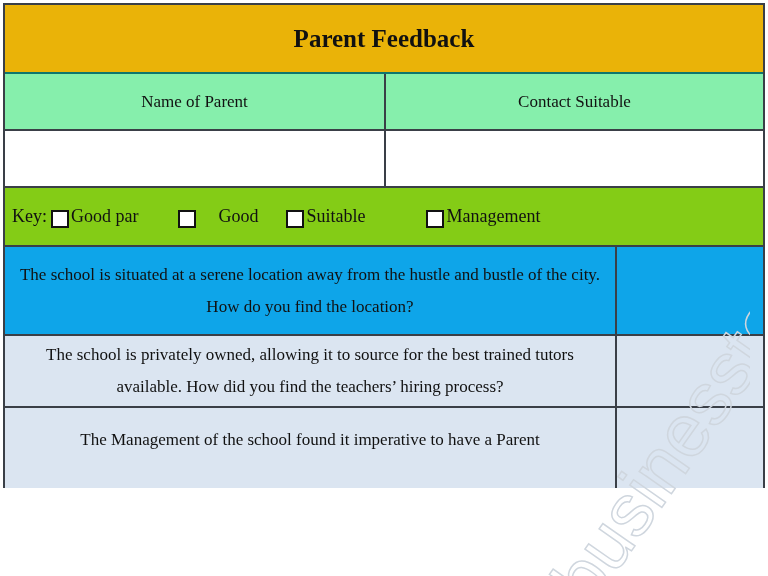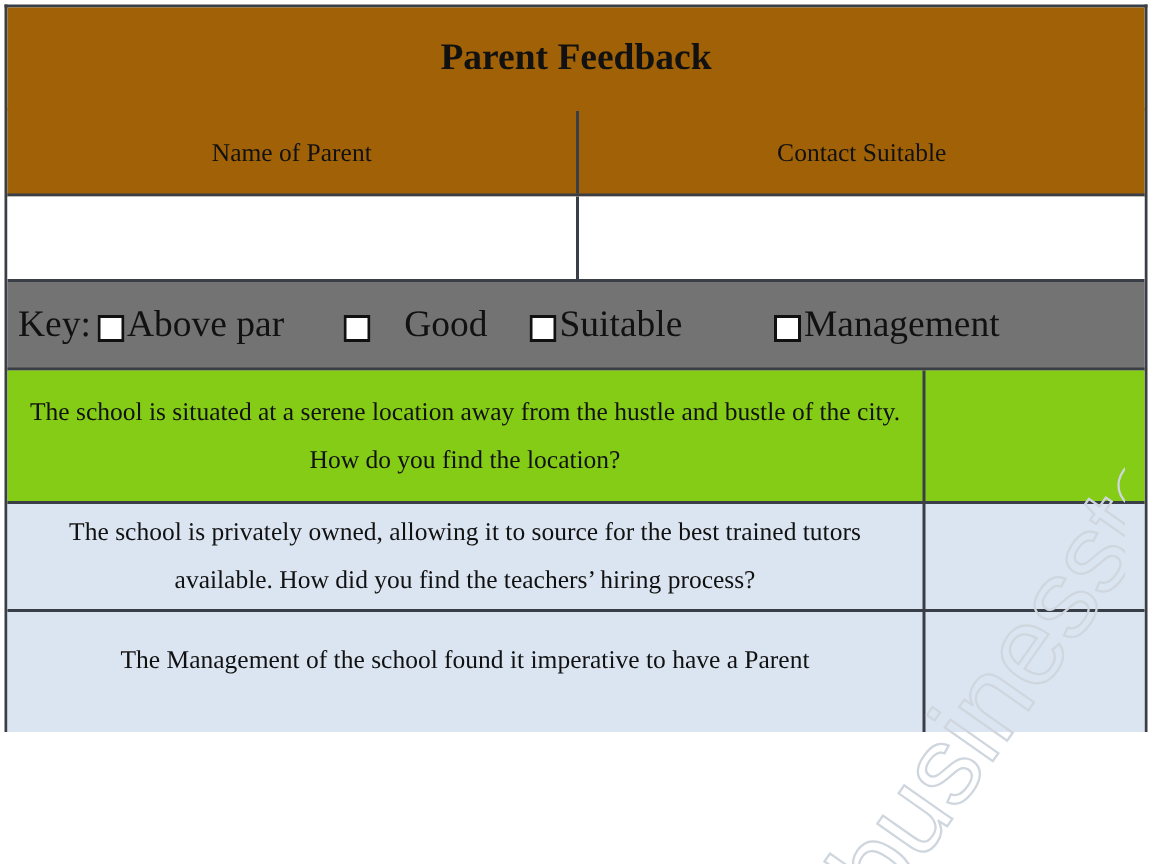--- a/index.html
+++ b/index.html
@@ -1,35 +1,35 @@
 <!DOCTYPE html>
 <html><head>
 <meta charset="utf-8">
 <style>
   html, body { margin:0; padding:0; }
   body { width:768px; height:576px; overflow:hidden; background:#ffffff; position:relative;
          font-family:"Liberation Serif", "DejaVu Serif", serif; color:#111; }
   .form { position:absolute; left:3px; top:3px; width:762px; border:2px solid #3a3f47; border-bottom:none; box-sizing:border-box; }
-  .title-row { height:67px; background:#a16207; border-bottom:2px solid #a16207; display:flex; align-items:center; justify-content:center; }
+  .title-row { height:67px; background:#eab308; border-bottom:2px solid #0f766e; display:flex; align-items:center; justify-content:center; }
   .title { font-size:25px; font-weight:bold; }
   .row { display:flex; border-bottom:2px solid #3a3f47; box-sizing:border-box; }
   .cell { box-sizing:border-box; display:flex; align-items:center; justify-content:center; text-align:center; }
-  .hdr { height:57px; background:#a16207; }
+  .hdr { height:57px; background:#86efac; }
   .hdr .cell { font-size:17px; }
   .blank { height:57px; background:#fff; }
   .c-left { width:381px; border-right:2px solid #3a3f47; }
   .c-right { flex:1; }
-  .key { height:59px; background:#737373; align-items:center; font-size:25px; padding-left:7px; }
+  .key { height:59px; background:#84cc16; align-items:center; font-size:18px; padding-left:7px; }
   .key .lbl { margin-right:4px; }
   .key .opt { display:inline-flex; align-items:center; }
   .cb { width:18px; height:18px; border:2px solid #111; background:#fff; box-sizing:border-box; display:inline-block; margin-right:2px; margin-top:4px; }
   .q { font-size:17px; line-height:32px; }
   .q .qtext { width:612px; border-right:2px solid #3a3f47; padding:0 8px; box-sizing:border-box; }
   .q .ans { flex:1; }
-  .q.white { background:#84cc16; }
+  .q.white { background:#0ea5e9; }
   .q.blue { background:#dbe5f1; }
   .watermark { position:absolute; left:330px; top:210px; width:420px; height:420px; pointer-events:none; }
 </style>
 </head>
 <body>
 
 <div class="form">
   <div class="title-row">
     <span class="title">Parent Feedback</span>
   </div>
@@ -41,21 +41,21 @@
 
   <div class="row blank">
     <div class="cell c-left"></div>
     <div class="cell c-right"></div>
   </div>
 
   <div class="row key">
     <span class="lbl">Key:</span>
     <span class="opt" style="margin-right:40px;">
       <span class="cb"></span>
-      <span>Above par</span>
+      <span>Good par</span>
     </span>
     <span class="opt" style="margin-right:28px;gap:20px;">
       <span class="cb"></span>
       <span>Good</span>
     </span>
     <span class="opt" style="margin-right:61px;">
       <span class="cb"></span>
       <span>Suitable</span>
     </span>
     <span class="opt">

